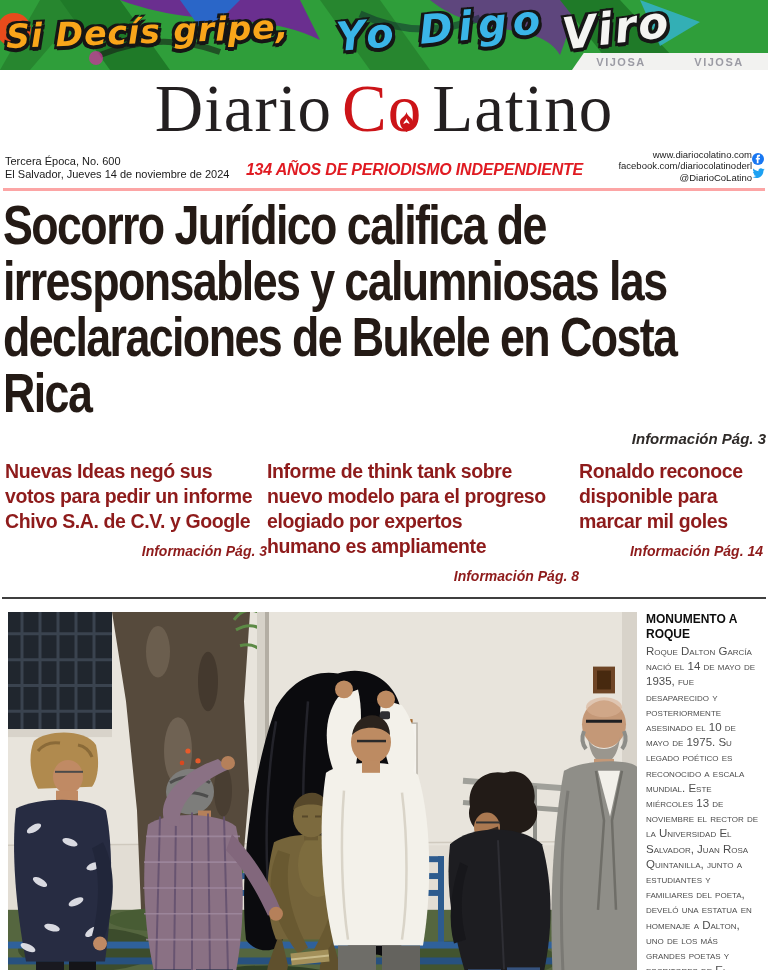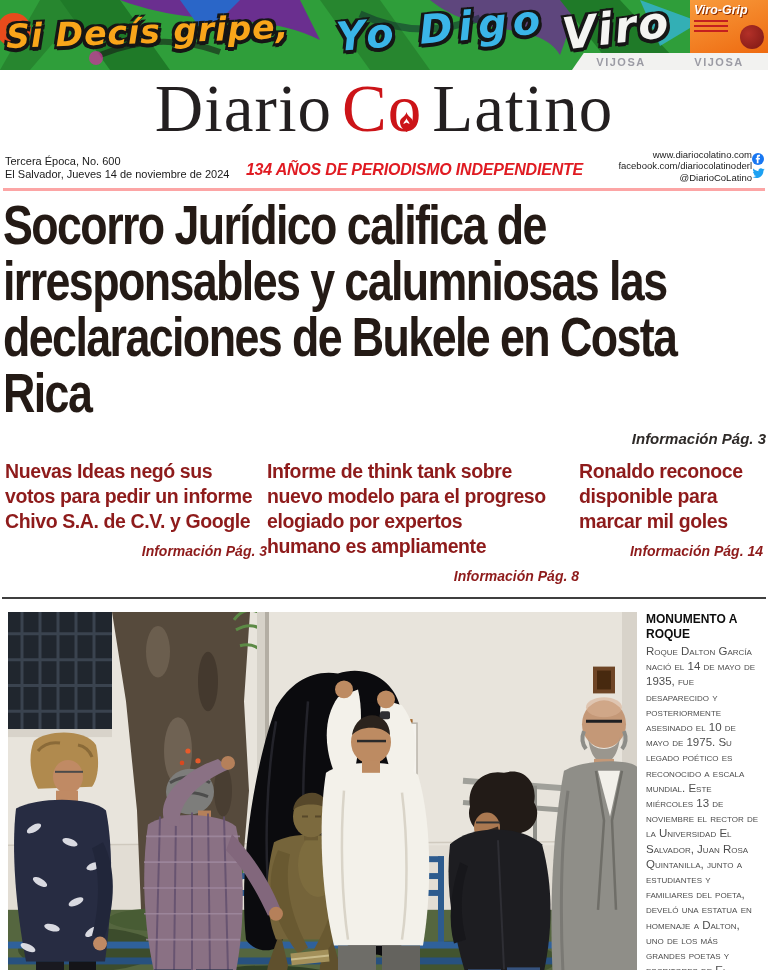--- a/index.html
+++ b/index.html
@@ -77,29 +77,20 @@
     <path d="M640 0 L700 22 L660 46 Z" fill="#35b6ea" opacity=".7"></path>
     <path d="M100 55 Q160 30 220 52" stroke="#141414" stroke-width="6" fill="none" opacity=".55"></path>
     <path d="M360 14 Q420 42 480 18" stroke="#10262e" stroke-width="7" fill="none" opacity=".5"></path>
     <circle cx="14" cy="30" r="17" fill="#e84b1c"></circle>
     <circle cx="14" cy="30" r="8" fill="#f9a51a"></circle>
     <circle cx="96" cy="58" r="7" fill="#c03a96" opacity=".8"></circle>
   </svg>
   <span class="graf graf1">Si Decís gripe,</span>
   <span class="graf graf2">Yo Digo</span>
   <span class="graf graf3">Viro</span>
-  <div class="product-box">
-    <div class="product-name">Viro-Grip</div>
-    <div class="product-lines">
-        <span></span>
-        <span></span>
-        <span></span>
-      </div>
-    <div class="capsule"></div>
-  </div>
   <div class="vijosa-strip">
     <span>VIJOSA</span>
     <span>VIJOSA</span>
   </div>
 </div>
 
 <div class="masthead">
   <div class="m-title">
     <span>Diario</span><span class="co"><span>Co</span><svg class="phoenix" width="15" height="20" viewBox="0 0 15 20">
           <path d="M7.5 0 C8.5 5 14 5.5 14 10 C14 14.5 11 17.5 7.5 20 C4 17.5 1 14.5 1 10 C1 5.5 6.5 5 7.5 0 Z M7.5 6 C7 9 4.5 9.5 4.5 12 L7.5 10.5 L10.5 12 C10.5 9.5 8 9 7.5 6 Z" fill="#cc1418"></path>

